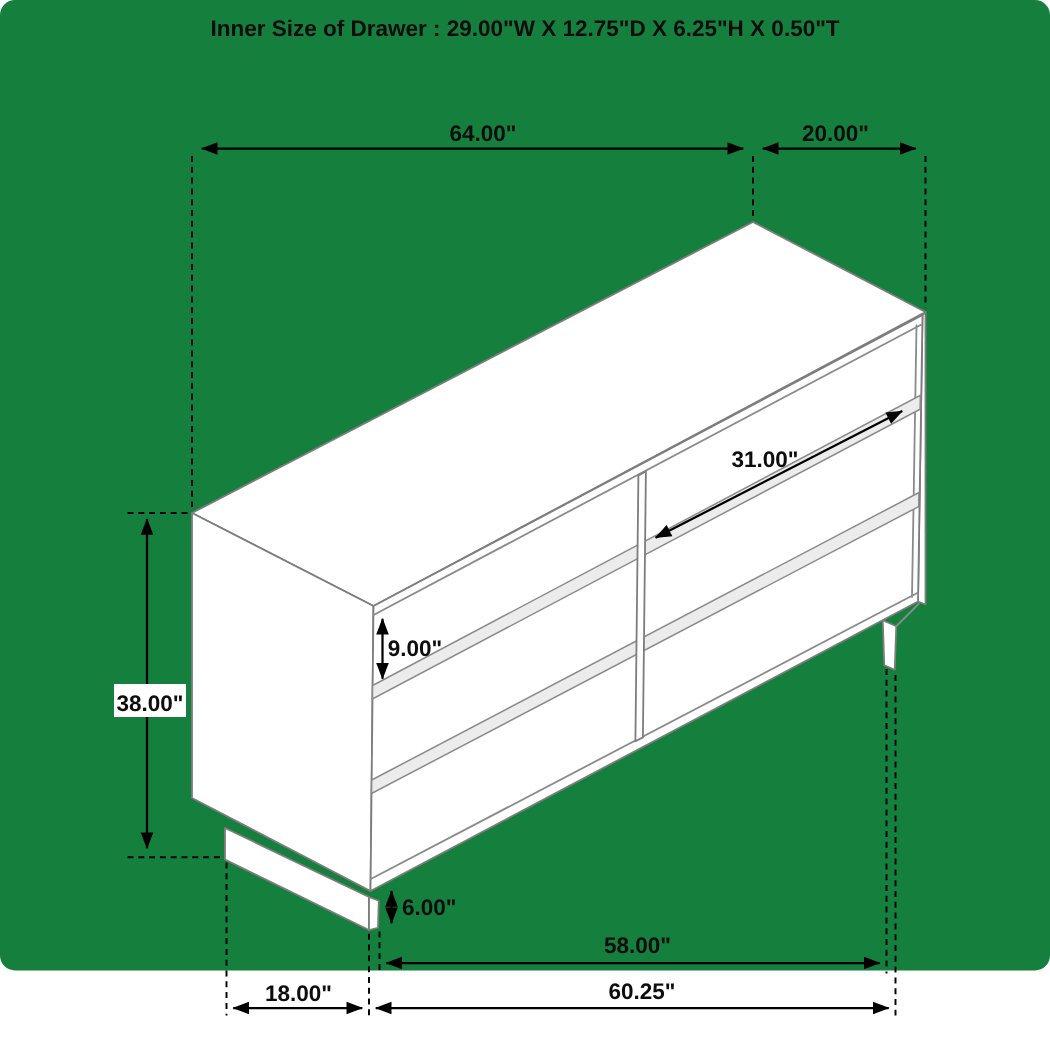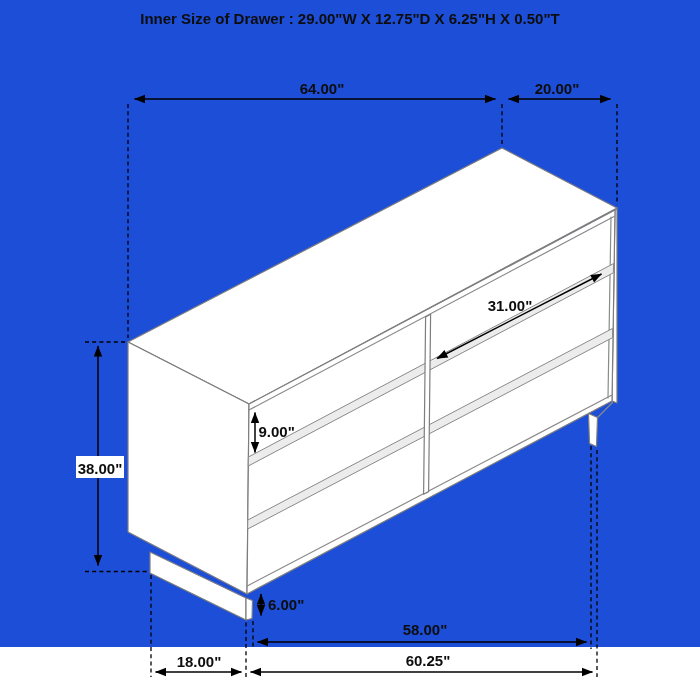--- a/index.html
+++ b/index.html
@@ -8,21 +8,22 @@
     background: #ffffff;
     width: 700px;
     height: 700px;
     overflow: hidden;
     font-family: "Liberation Sans", sans-serif;
   }
   .stage {
     position: relative;
     width: 700px;
     height: 647px;
-    background: #1d4ed8;
+    background: #15803d;
+    border-radius: 10px;
   }
   svg { display: block; }
   .furn {
     fill: none;
     stroke: #8a8a8a;
     stroke-width: 1.2;
     stroke-linejoin: round;
     stroke-linecap: round;
   }
   .furn-face {

